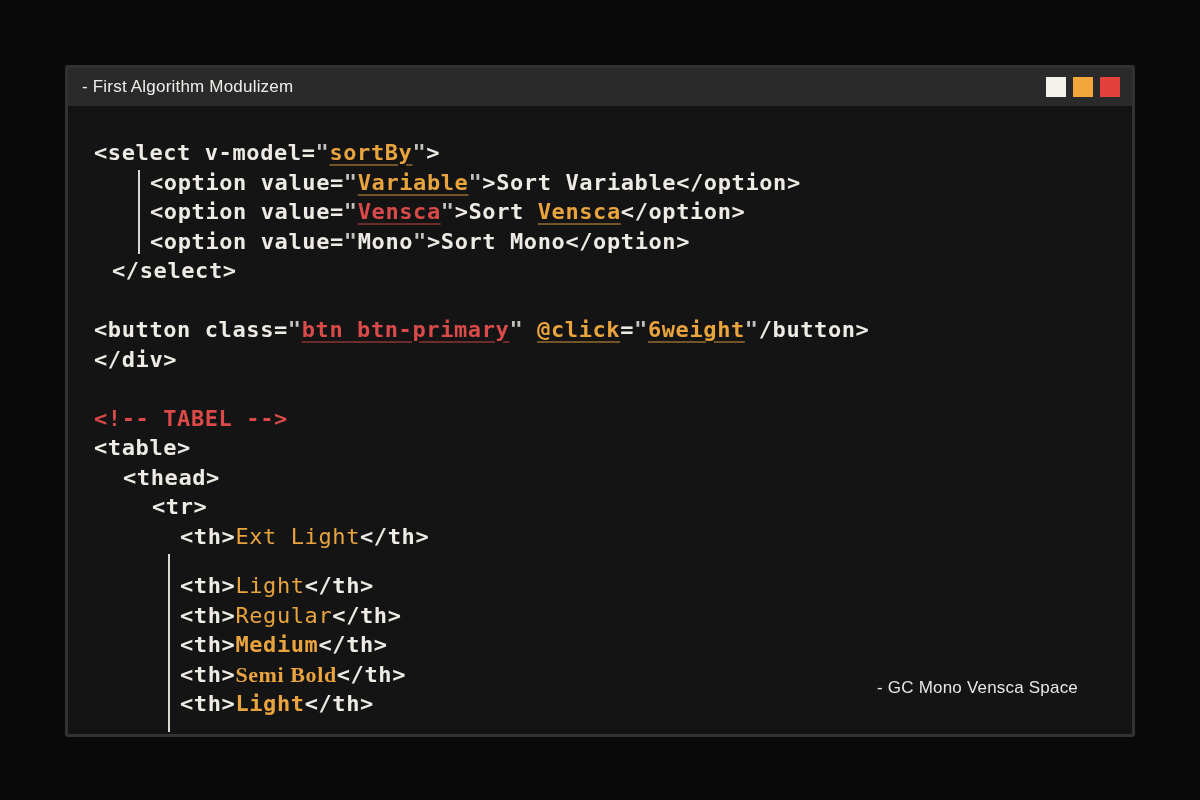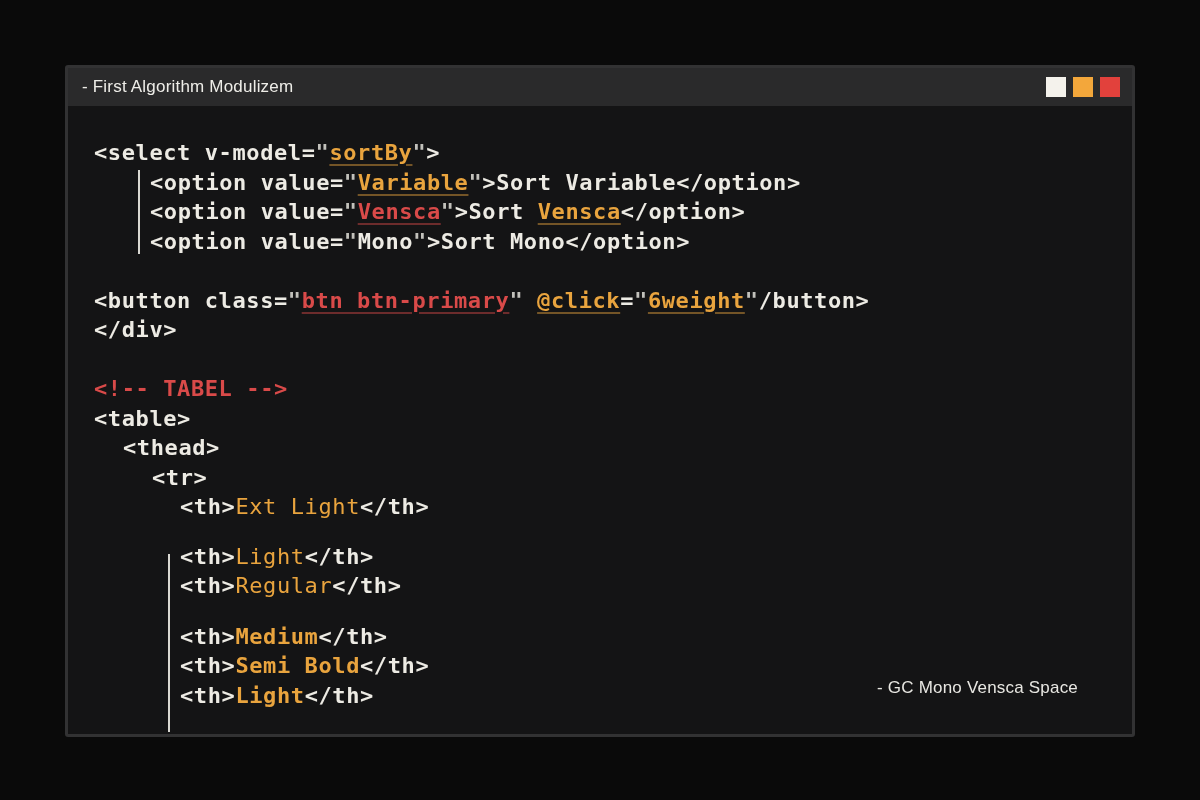--- a/index.html
+++ b/index.html
@@ -110,32 +110,33 @@
 
   <div class="code-panel">
     <div class="indent-guide guide-select"></div>
     <div class="indent-guide guide-th"></div>
 
     <div id="code-lines">
         <div class="code-line" style="padding-left: 0px;"><span class="tok-base">&lt;select v-model=</span><span class="tok-quote">"</span><span class="tok-amber tok-u">sortBy</span><span class="tok-quote">"</span><span class="tok-base">&gt;</span></div>
         <div class="code-line" style="padding-left: 56px;"><span class="tok-base">&lt;option value=</span><span class="tok-quote">"</span><span class="tok-amber tok-u">Variable</span><span class="tok-quote">"</span><span class="tok-base">&gt;Sort Variable&lt;/option&gt;</span></div>
         <div class="code-line" style="padding-left: 56px;"><span class="tok-base">&lt;option value=</span><span class="tok-quote">"</span><span class="tok-red tok-u">Vensca</span><span class="tok-quote">"</span><span class="tok-base">&gt;Sort </span><span class="tok-amber tok-u">Vensca</span><span class="tok-base">&lt;/option&gt;</span></div>
         <div class="code-line" style="padding-left: 56px;"><span class="tok-base">&lt;option value=</span><span class="tok-quote">"</span><span class="tok-base">Mono</span><span class="tok-quote">"</span><span class="tok-base">&gt;Sort Mono&lt;/option&gt;</span></div>
+        <div class="code-line" style="padding-left: 18px;"><span class="tok-base">&lt;/select&gt;</span></div>
         <div class="code-line"></div>
         <div class="code-line" style="padding-left: 0px;"><span class="tok-base">&lt;button class=</span><span class="tok-quote">"</span><span class="tok-red tok-u">btn btn-primary</span><span class="tok-quote">"</span><span class="tok-base"> </span><span class="tok-amber tok-u">@click</span><span class="tok-base">=</span><span class="tok-quote">"</span><span class="tok-amber tok-u">6weight</span><span class="tok-quote">"</span><span class="tok-base">/button&gt;</span></div>
         <div class="code-line" style="padding-left: 0px;"><span class="tok-base">&lt;/div&gt;</span></div>
         <div class="code-line"></div>
         <div class="code-line" style="padding-left: 0px;"><span class="tok-red">&lt;!-- TABEL --&gt;</span></div>
         <div class="code-line" style="padding-left: 0px;"><span class="tok-base">&lt;table&gt;</span></div>
         <div class="code-line" style="padding-left: 29px;"><span class="tok-base">&lt;thead&gt;</span></div>
         <div class="code-line" style="padding-left: 58px;"><span class="tok-base">&lt;tr&gt;</span></div>
         <div class="code-line" style="padding-left: 86px;"><span class="tok-base">&lt;th&gt;</span><span class="tok-amber" style="font-weight: 300;">Ext Light</span><span class="tok-base">&lt;/th&gt;</span></div>
         <div class="code-line" style="padding-left: 86px; margin-top: 20px;"><span class="tok-base">&lt;th&gt;</span><span class="tok-amber" style="font-weight: 400;">Light</span><span class="tok-base">&lt;/th&gt;</span></div>
         <div class="code-line" style="padding-left: 86px;"><span class="tok-base">&lt;th&gt;</span><span class="tok-amber" style="font-weight: 400;">Regular</span><span class="tok-base">&lt;/th&gt;</span></div>
-        <div class="code-line" style="padding-left: 86px; margin-top: 21px;"><span class="tok-base">&lt;th&gt;</span><span class="tok-amber" style="font-weight: 600;">Medium</span><span class="tok-base">&lt;/th&gt;</span></div>
-        <div class="code-line" style="padding-left: 86px;"><span class="tok-base">&lt;th&gt;</span><span class="tok-amber" style="font-weight: 700;">Semi Bold</span><span class="tok-base">&lt;/th&gt;</span></div>
+        <div class="code-line" style="padding-left: 86px;"><span class="tok-base">&lt;th&gt;</span><span class="tok-amber" style="font-weight: 600;">Medium</span><span class="tok-base">&lt;/th&gt;</span></div>
+        <div class="code-line" style="padding-left: 86px;"><span class="tok-base">&lt;th&gt;</span><span class="tok-amber" style="font-weight: 700; font-family: Liberation Serif, serif;">Semi Bold</span><span class="tok-base">&lt;/th&gt;</span></div>
         <div class="code-line" style="padding-left: 86px;"><span class="tok-base">&lt;th&gt;</span><span class="tok-amber" style="font-weight: 800;">Light</span><span class="tok-base">&lt;/th&gt;</span></div>
       </div>
 
     <span class="footer-label">- GC Mono Vensca Space</span>
   </div>
 
 </div>
 
 </body></html>

